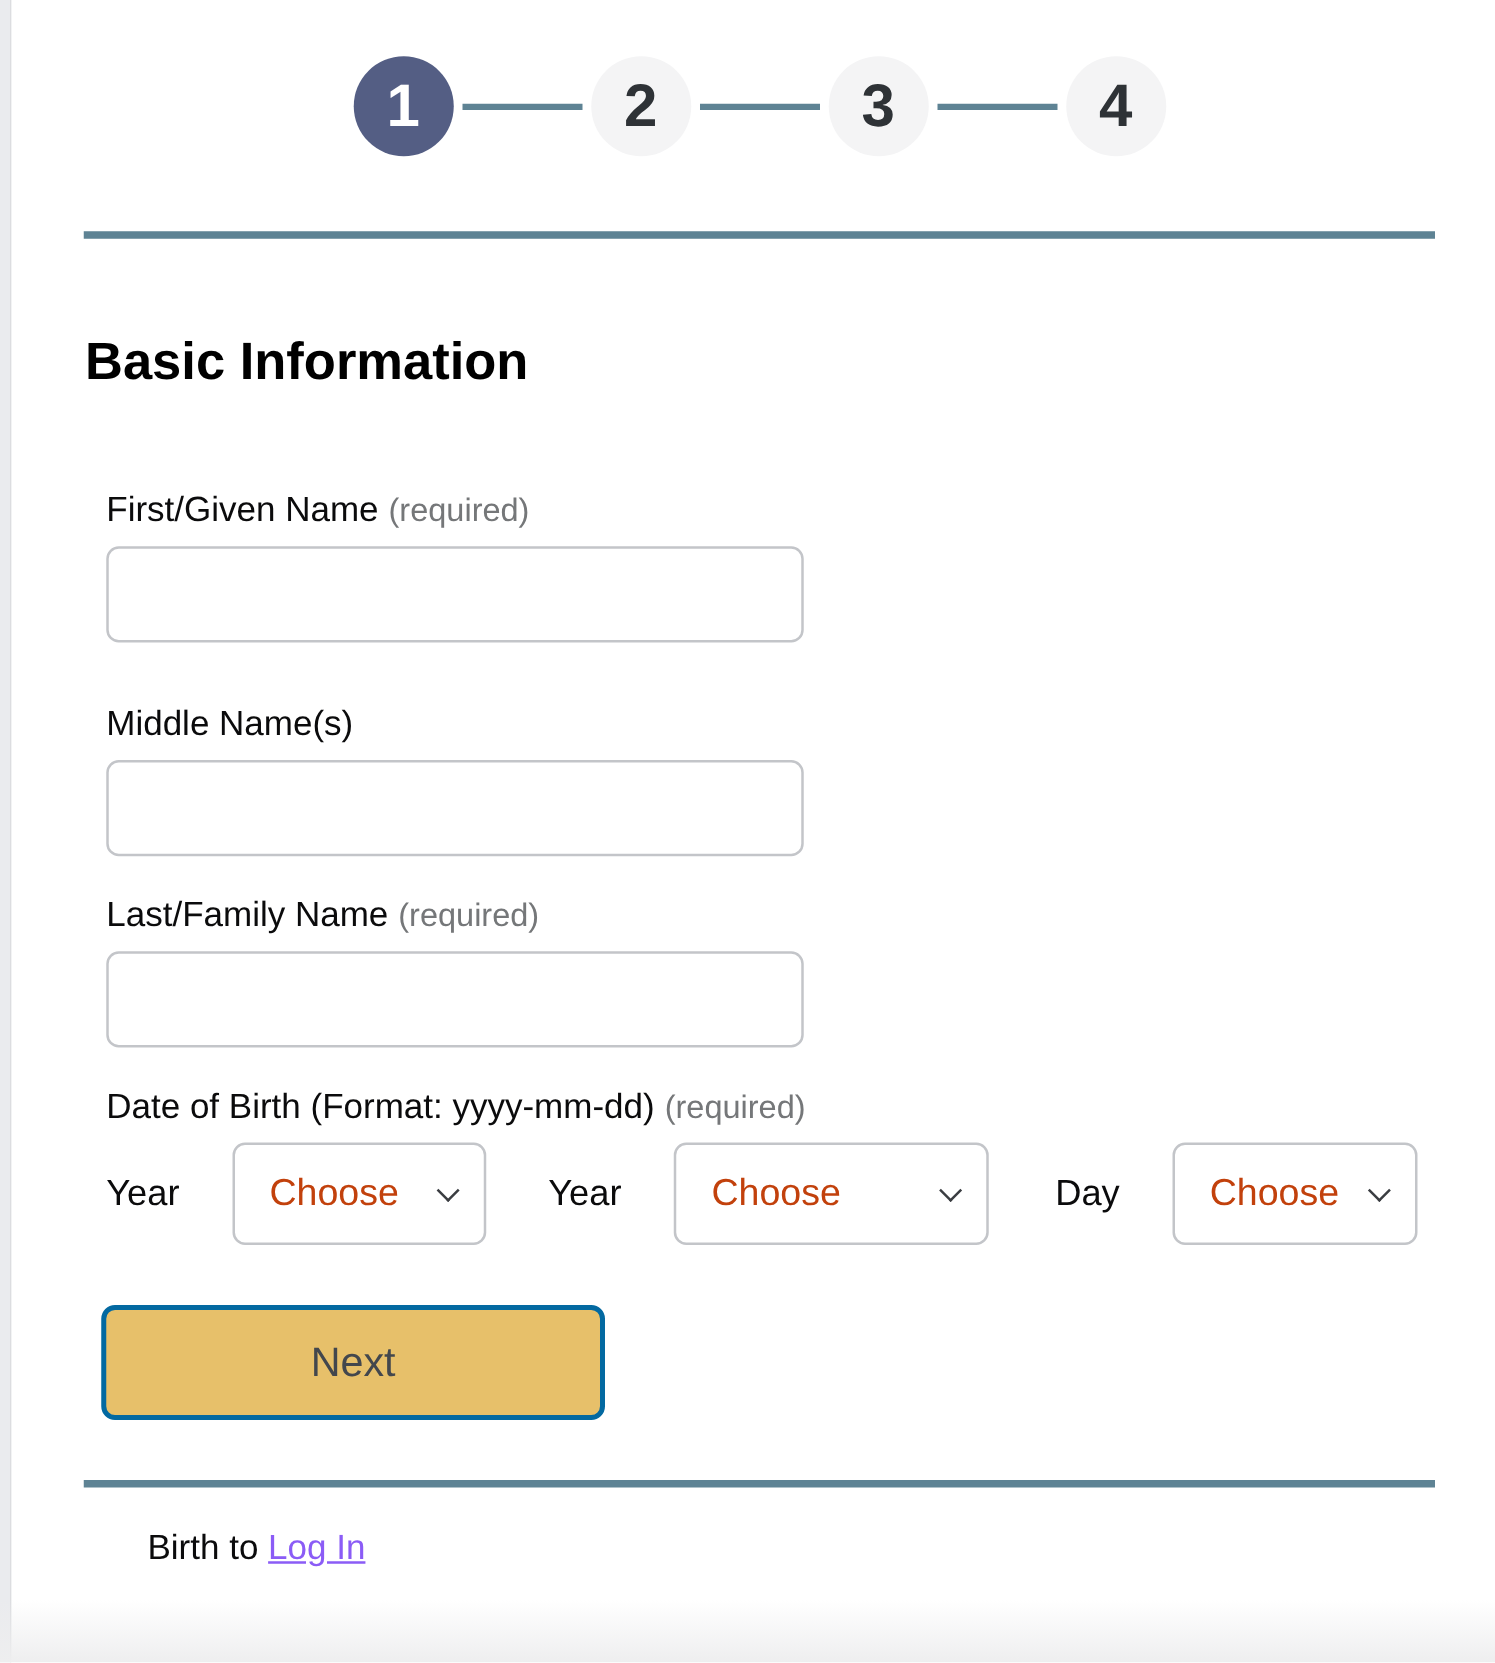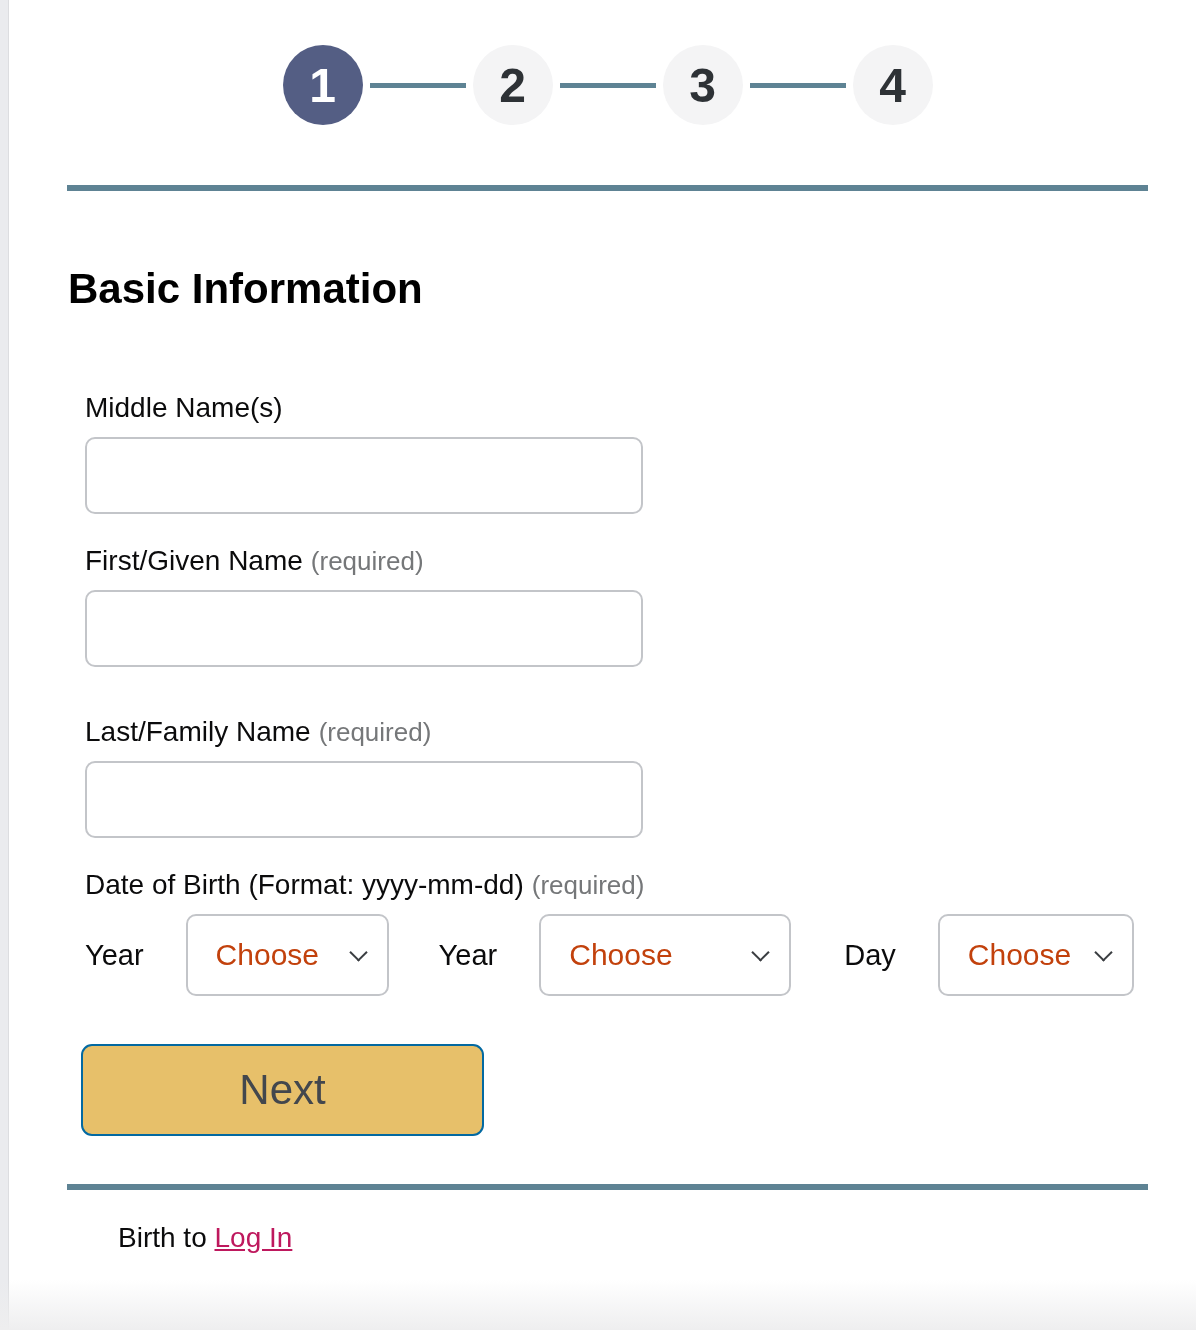--- a/index.html
+++ b/index.html
@@ -129,35 +129,35 @@
     transform: translateY(-70%) rotate(45deg);
   }
   .select.year  { width: 203px; margin-right: 18px; }
   .select.month { width: 252px; margin-right: 21px; }
   .select.day   { width: 196px; }
   .next-button {
     display: block;
     margin: 48px 0 0 -4px;
     width: 403px; height: 92px;
     background: #e7c06a;
-    border: 2px solid #0369a1;
+    border: 4px solid #0369a1;
     border-radius: 11px;
     font-family: "Liberation Sans", sans-serif;
-    font-size: 42px;
+    font-size: 33px;
     color: #43474d;
     cursor: pointer;
   }
   
   .footer {
     margin: 30px 0 0 51px;
     font-size: 28px;
     line-height: 36px;
   }
   .login-link {
-    color: #be185d;
+    color: #8b5cf6;
     cursor: pointer;
   }
   .bottom-fade {
     position: absolute;
     left: 0; right: 0; bottom: 0;
     height: 50px;
     background: linear-gradient(to bottom, rgba(238,238,239,0), #eeeeef);
     pointer-events: none;
   }
 </style>
@@ -177,30 +177,30 @@
     <div class="step-connector"></div>
     <div class="step-circle">4</div>
   </div>
 
   <div class="rule top"></div>
 
   <h1 class="page-title">Basic Information</h1>
 
   <div class="form">
 
+    <div class="field first">
+      <div class="field-label">
+        <span>First/Given Name</span><span class="req-note">(required)</span>
+      </div>
+      <input type="text" class="text-input" value="" style="">
+    </div>
+
     <div class="field">
       <div class="field-label">
         <span>Middle Name(s)</span><span class="req-note"></span>
-      </div>
-      <input type="text" class="text-input" value="" style="">
-    </div>
-
-    <div class="field first">
-      <div class="field-label">
-        <span>First/Given Name</span><span class="req-note">(required)</span>
       </div>
       <input type="text" class="text-input" value="" style="">
     </div>
 
     <div class="field">
       <div class="field-label">
         <span>Last/Family Name</span><span class="req-note">(required)</span>
       </div>
       <input type="text" class="text-input" value="" style="">
     </div>

